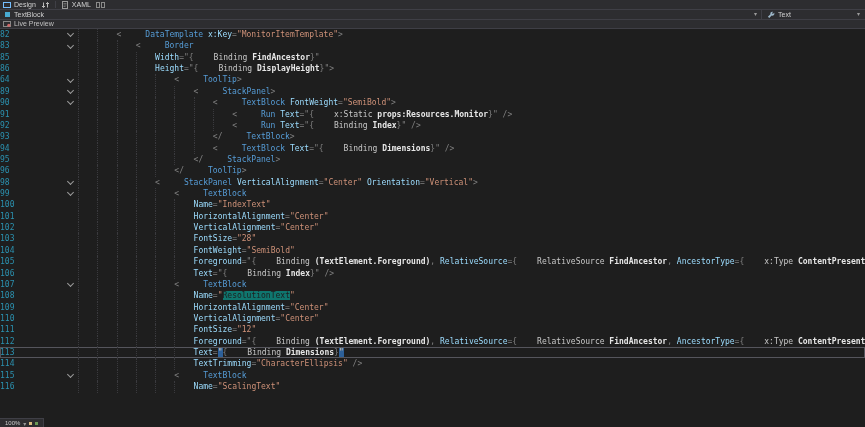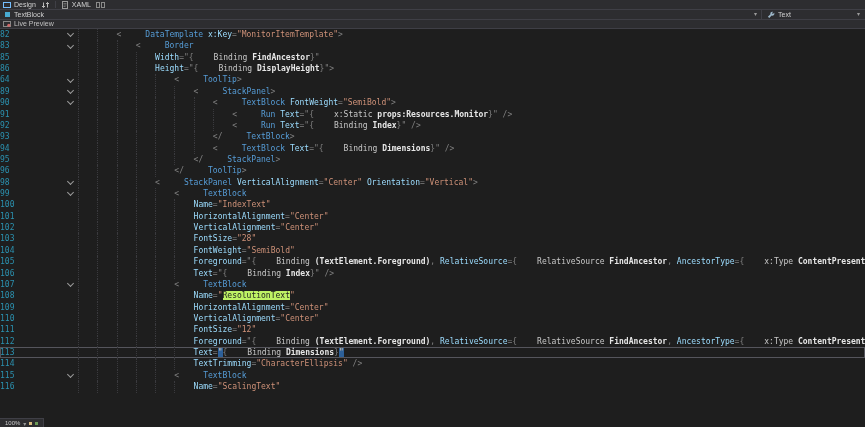--- a/index.html
+++ b/index.html
@@ -19,21 +19,21 @@
   #editor{position:relative;height:398px;background:#1e1e1e;overflow:hidden;}
   .ln{display:flex;height:11.37px;line-height:11.37px;font-family:"DejaVu Sans Mono",monospace;font-size:8px;white-space:pre;}
   .gut{flex:0 0 62px;width:62px;text-align:left;padding-right:8px;box-sizing:border-box;color:#2b91af;}
   .fold{flex:0 0 16px;width:16px;display:flex;align-items:center;justify-content:center;}
   .chev{display:block;width:4px;height:4px;border-right:1px solid #9b9b9b;border-bottom:1px solid #9b9b9b;transform:rotate(45deg);margin-top:-2px;}
   .code{flex:1;}
   .ig{display:inline-block;width:4ch;height:11.37px;border-left:1px dotted #3a3a3e;box-sizing:border-box;vertical-align:top;}
   .cur{box-shadow:inset 0 0 0 1px #55555c;}
   .td{color:#808080;} .tt{color:#569cd6;margin-left:24px;} .ta{color:#9cdcfe;margin-top:29px;} .tv{color:#ce9178;}
   .te{color:#c8c8c8;padding-left:20px;} .tp{color:#d4d4d4;} .tb{color:#e6e6e6;font-weight:600;} .tn{color:#9cdcfe;}
-  .thf{background:#bef264;color:#1e1e1e;} .tqh{background:#2d6099;color:#d9c3a5;}
+  .thf{background:#0f766e;color:#1e1e1e;} .tqh{background:#2d6099;color:#d9c3a5;}
   
   #zoom-strip{position:absolute;left:0;bottom:0;height:8px;display:flex;align-items:center;gap:3px;
               padding:0 5px;background:#2d2d30;border-top:1px solid #3f3f46;border-right:1px solid #3f3f46;
               font-size:6px;color:#c8c8c8;}
   .tick{width:3px;height:3px;display:inline-block;}
   svg{display:block;}
 </style>
 </head>
 <body>
 

